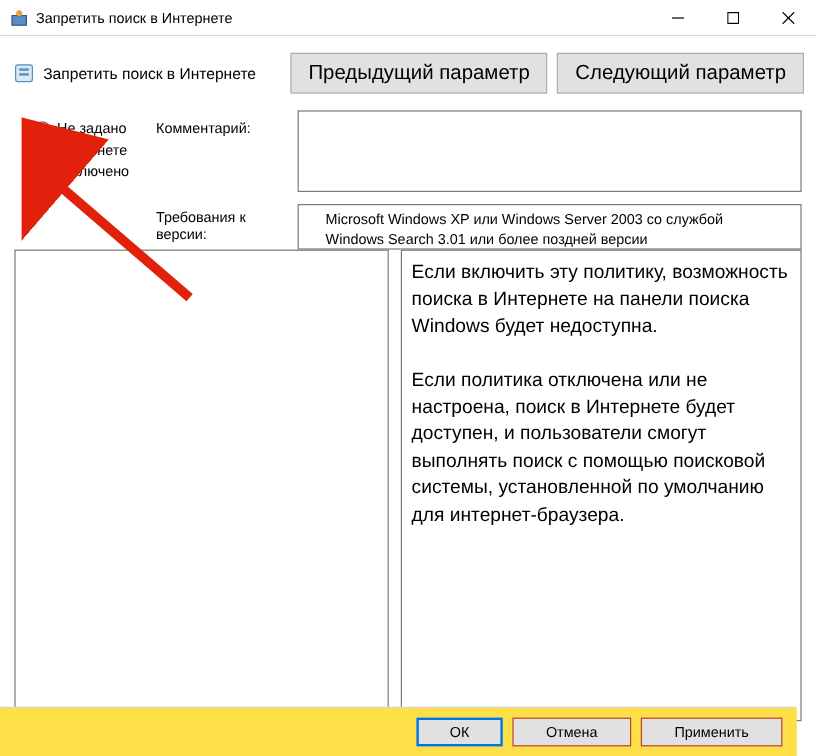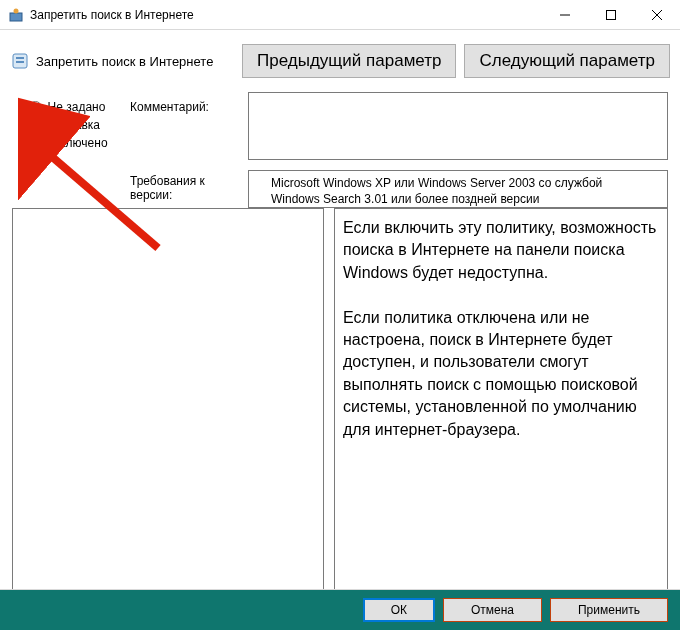--- a/index.html
+++ b/index.html
@@ -114,27 +114,27 @@
       padding: 8px;
       font-size: 16px;
       line-height: 1.4;
       overflow-y: auto;
     }
     .panel.left { width: 312px; }
     .panel.right { flex: 1; white-space: pre-wrap; }
 
     .footer {
       position: absolute;
-      bottom: 0; left: 0; right: 0;
+      bottom: 0; left: 0; right: 16px;
       border-top: 1px solid #d9d9d9;
       display: flex;
       justify-content: flex-end;
       gap: 8px;
       padding: 8px 12px;
-      background: #0f766e;
+      background: #fde047;
     }
     .footer-btn {
       border: 1px solid #c2410c;
       background: #e1e1e1;
       padding: 4px 27px;
       font-size: 12px;
       cursor: pointer;
       min-width: 72px;
     }
     .footer-btn.primary {
@@ -198,21 +198,21 @@
 <div class="content">
 
   <div class="upper-grid">
     <div class="radio-col" style="grid-row: 1 / span 2;">
       <label class="radio-row">
         <input type="radio" name="state" style="">
         <span>Не задано</span>
       </label>
       <label class="radio-row">
         <input type="radio" name="state" checked="" style="">
-        <span>Справка</span>
+        <span>Интернете</span>
       </label>
       <label class="radio-row">
         <input type="radio" name="state" style="">
         <span>Отключено</span>
       </label>
     </div>
 
     <div class="label-col">Комментарий:</div>
     <textarea class="comment-box" style=""></textarea>
 

